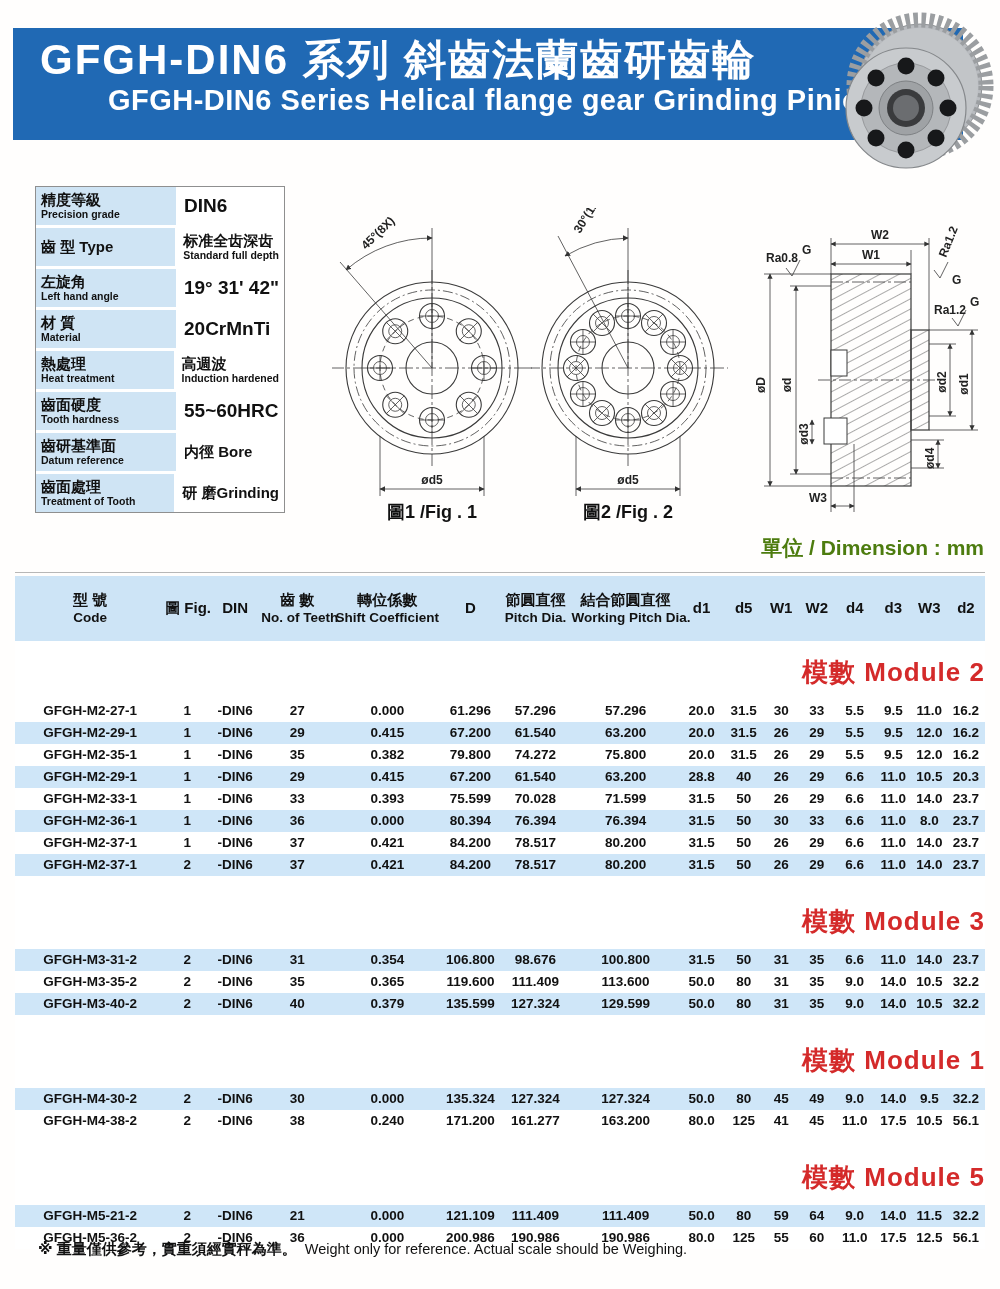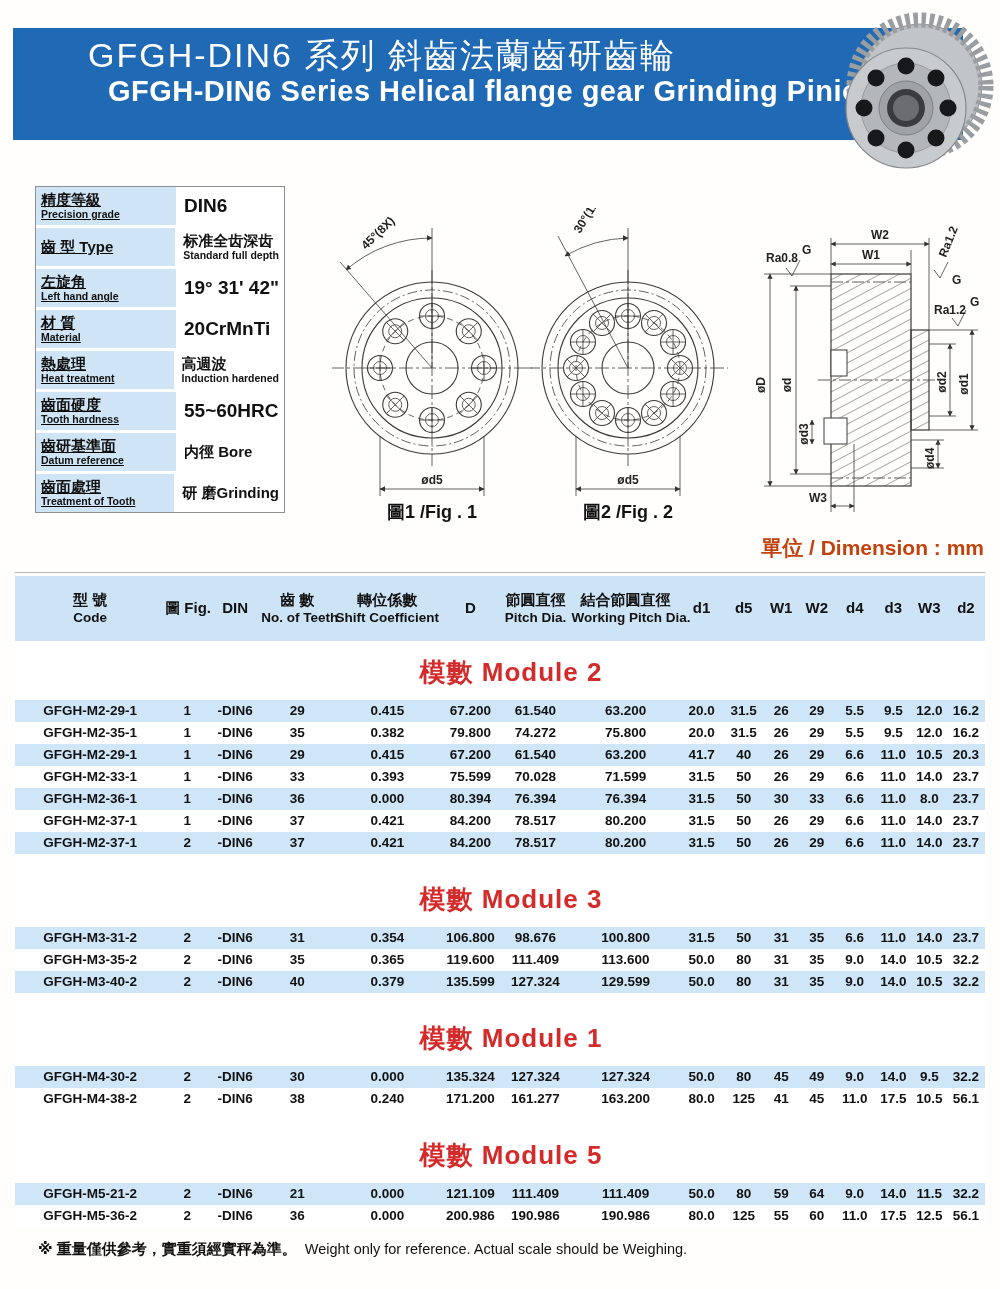--- a/index.html
+++ b/index.html
@@ -1,54 +1,54 @@
 <!DOCTYPE html>
 <html><head>
 <meta charset="utf-8">
 <style>
   html,body{margin:0;padding:0;}
   body{background:#ffffff;font-family:"Liberation Sans","DejaVu Sans",sans-serif;}
   .page{position:relative;width:1000px;height:1289px;background:#fffefd;overflow:hidden;margin:0 auto;}
 
   
   .banner{position:absolute;left:13px;top:28px;width:950px;height:112px;background:#2069b4;color:#fff;padding-left:27px;box-sizing:border-box;}
-  .banner .t1{font-size:34px;font-weight:normal;letter-spacing:2px;margin-top:7px;line-height:1.2;white-space:nowrap;margin-left:48px;}
+  .banner .t1{font-size:42px;font-weight:bold;letter-spacing:2px;margin-top:7px;line-height:1.2;white-space:nowrap;}
   .banner .t2{font-size:29px;font-weight:bold;letter-spacing:.5px;margin-top:0;line-height:1.1;white-space:nowrap;text-align:center;}
   .gear-photo{position:absolute;left:826px;top:10px;width:174px;height:178px;}
 
   
   .spec-table{position:absolute;left:35px;top:186px;width:248px;border:1px solid #8f8f8f;background:#fff;}
   .spec-row{display:flex;height:38px;}
   .spec-row + .spec-row{border-top:3px solid #ffffff;}
-  .spec-label{width:130px;background:#cfe4f4;padding:2px 5px;display:flex;flex-direction:column;justify-content:center;border-right:3px solid #fff;text-decoration:underline;}
+  .spec-label{width:130px;background:#cfe4f4;padding:2px 5px;display:flex;flex-direction:column;justify-content:center;border-right:3px solid #fff;}
   .spec-label .zh{font-size:15px;font-weight:bold;color:#111;line-height:1.1;white-space:nowrap;}
   .spec-label .en{font-size:10.5px;font-weight:bold;color:#111;line-height:1.15;white-space:nowrap;}
   .spec-value{flex:1;background:#fff;padding:2px 5px;display:flex;flex-direction:column;justify-content:center;}
   .spec-value .v1{font-size:19px;font-weight:bold;color:#111;line-height:1.05;white-space:nowrap;}
   .spec-value .v1.small{font-size:15px;}
   .spec-value .v2{font-size:10.5px;font-weight:bold;color:#111;line-height:1.15;white-space:nowrap;}
 
   
   .fig-svg{position:absolute;}
   .fig-caption{position:absolute;width:200px;text-align:center;font-size:18px;font-weight:bold;color:#111;}
   .tech{stroke:#3a3a3a;fill:none;stroke-width:1.1;}
   .thin{stroke:#3a3a3a;fill:none;stroke-width:0.8;}
   .dim-text{font-size:12px;font-weight:bold;fill:#222;font-family:"Liberation Sans","DejaVu Sans",sans-serif;}
-  .unit-label{position:absolute;right:16px;top:534px;font-size:21px;font-weight:bold;color:#c2410c;}
+  .unit-label{position:absolute;right:16px;top:534px;font-size:21px;font-weight:bold;color:#4d7c0f;}
 
   
   .table-wrap{position:absolute;left:15px;top:572px;width:970px;border-top:1px solid #b7b7b7;padding-top:3px;}
   table.data{border-collapse:collapse;width:970px;table-layout:fixed;}
   table.data th{background:#cde4f6;vertical-align:middle;padding:15px 0;font-weight:bold;color:#111;}
   table.data th .h1{font-size:15px;line-height:1.25;white-space:nowrap;}
   table.data th .h2{font-size:13.5px;line-height:1.2;white-space:nowrap;}
   table.data td{font-size:13.5px;font-weight:bold;color:#111;text-align:center;padding:3.5px 0;white-space:nowrap;}
   tr.stripe td{background:#cfe6f8;}
   tr.plain td{background:#ffffff;}
-  tr.mh td{background:#ffffff;text-align:center;padding:28px 0 10px 22px;}
+  tr.mh td{background:#ffffff;text-align:right;padding:28px 0 10px 22px;}
   tr.mh:first-child td{padding-top:14px;}
   tr.mh span{color:#d42a2a;font-size:26px;font-weight:bold;letter-spacing:1px;}
 
   
   .footer-note{position:absolute;left:38px;top:1240px;color:#111;white-space:nowrap;}
   .footer-note .zh{font-size:15px;font-weight:bold;}
   .footer-note .en{font-size:14.5px;font-weight:normal;margin-left:8px;}
 </style>
 </head>
 <body>
@@ -434,20 +434,38 @@
             </th>
             <th>
               <div class="h1">d2</div>
             </th>
           </tr>
         </thead>
       <tbody id="tbl-body">
           <tr class="mh">
             <td colspan="16"><span>模數 Module  2</span></td>
           </tr>
+          <tr class="plain">
+            <td>GFGH-M2-27-1</td>
+            <td>1</td>
+            <td>-DIN6</td>
+            <td>27</td>
+            <td>0.000</td>
+            <td>61.296</td>
+            <td>57.296</td>
+            <td>57.296</td>
+            <td>20.0</td>
+            <td>31.5</td>
+            <td>30</td>
+            <td>33</td>
+            <td>5.5</td>
+            <td>9.5</td>
+            <td>11.0</td>
+            <td>16.2</td>
+          </tr>
           <tr class="stripe">
             <td>GFGH-M2-29-1</td>
             <td>1</td>
             <td>-DIN6</td>
             <td>29</td>
             <td>0.415</td>
             <td>67.200</td>
             <td>61.540</td>
             <td>63.200</td>
             <td>20.0</td>
@@ -479,21 +497,21 @@
           </tr>
           <tr class="stripe">
             <td>GFGH-M2-29-1</td>
             <td>1</td>
             <td>-DIN6</td>
             <td>29</td>
             <td>0.415</td>
             <td>67.200</td>
             <td>61.540</td>
             <td>63.200</td>
-            <td>41.7</td>
+            <td>28.8</td>
             <td>40</td>
             <td>26</td>
             <td>29</td>
             <td>6.6</td>
             <td>11.0</td>
             <td>10.5</td>
             <td>20.3</td>
           </tr>
           <tr class="plain">
             <td>GFGH-M2-33-1</td>

